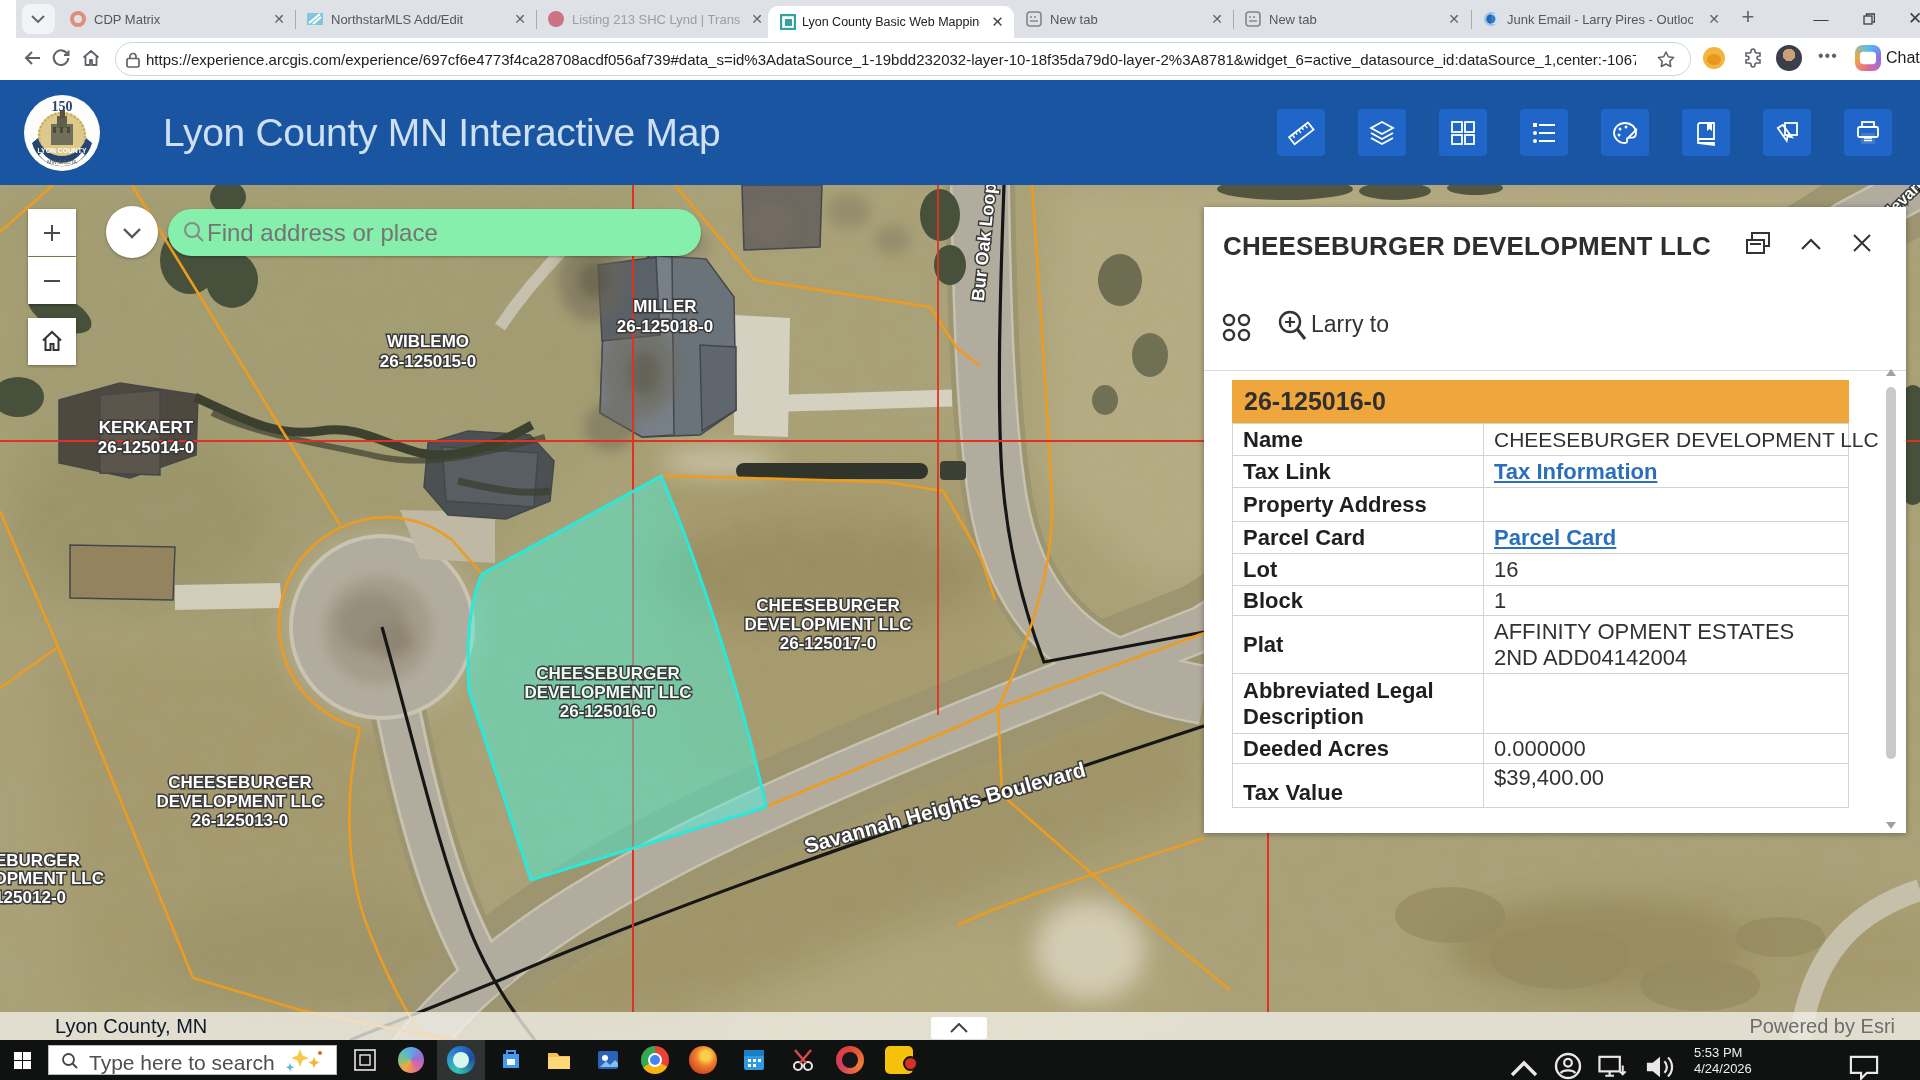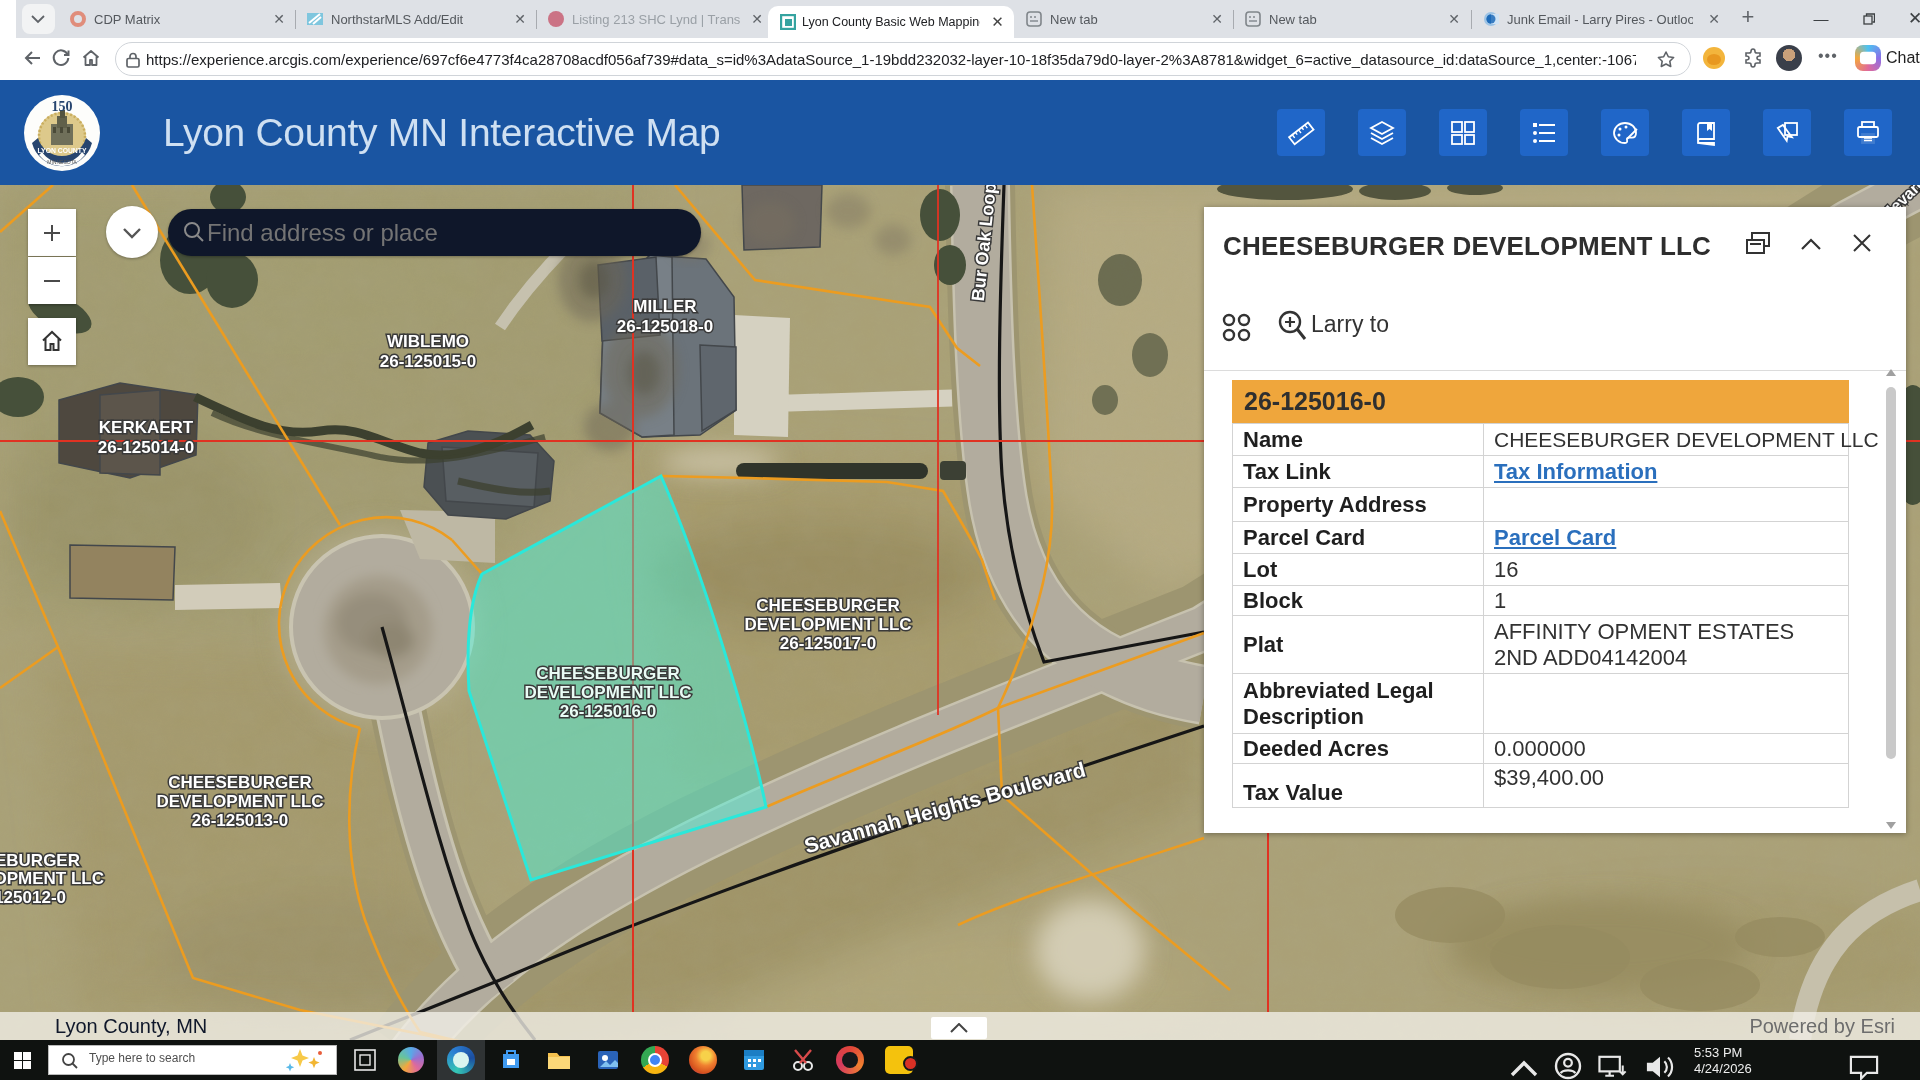--- a/index.html
+++ b/index.html
@@ -27,40 +27,40 @@
 
 #appheader { position:absolute; left:0; top:80px; width:1920px; height:105px; background:#1a55a2; }
 #appheader h1 { position:absolute; left:163px; top:50%; transform:translateY(-50%); font-size:39px; font-weight:400; color:#cfe0f2; letter-spacing:-0.3px; }
 .hbtn { position:absolute; top:29px; width:48px; height:47px; background:#2066c8; border-radius:4px; }
 .hbtn svg { position:absolute; left:50%; top:50%; transform:translate(-50%,-50%); }
 
 #map { position:absolute; left:0; top:185px; width:1920px; height:855px; overflow:hidden; background:#b0a77a; }
 
 .mapbtn { position:absolute; width:48px; height:47px; background:#fff; box-shadow:0 1px 3px rgba(0,0,0,.35); color:#4a4a4a; text-align:center; }
 #srchchev { position:absolute; left:106px; top:21px; width:52px; height:52px; border-radius:50%; background:#fff; box-shadow:0 1px 3px rgba(0,0,0,.3); }
-#srchbox { position:absolute; left:168px; top:24px; width:533px; height:47px; border-radius:24px; background:#0f172a; box-shadow:0 1px 3px rgba(0,0,0,.3); }
+#srchbox { position:absolute; left:168px; top:24px; width:533px; height:47px; border-radius:24px; background:#86efac; box-shadow:0 1px 3px rgba(0,0,0,.3); }
 #srchbox span { position:absolute; left:39px; top:10px; font-size:24px; color:#747474; }
 
 #popup { position:absolute; left:1204px; top:22px; width:702px; height:626px; background:#fff; box-shadow:0 1px 6px rgba(0,0,0,.35); overflow:hidden; }
 #popup h2 { position:absolute; left:19px; top:24px; font-size:26px; font-weight:700; color:#2e2e2e; letter-spacing:0.2px; }
 #pttable { position:absolute; left:28px; top:176px; width:617px; border-collapse:collapse; font-size:22px; color:#323232; table-layout:fixed; }
 #pttable td { border:1px solid #d3d3d3; padding:1px 10px 1px 10px; vertical-align:middle; }
 #pttable td.l { width:251px; font-weight:700; color:#1f1f1f; }
 #pttable a { color:#2a6fbd; font-weight:700; }
 .orange { position:absolute; left:28px; top:173px; width:617px; height:43px; background:#efa63c; }
 .orange span { position:absolute; left:12px; top:7px; font-weight:700; font-size:25px; color:#2f2f2f; }
 
 #attrib { position:absolute; left:0; top:827px; width:1920px; height:28px; background:rgba(242,240,232,.78); }
 #attrib .l { position:absolute; left:55px; top:3px; font-size:20px; color:#0f172a; }
 #attrib .r { position:absolute; right:25px; top:3px; font-size:20px; color:#6d6d6d; }
 #collapse { position:absolute; left:931px; top:832px; width:56px; height:22px; background:#fff; border-radius:2px; }
 
 #taskbar { position:absolute; left:0; top:1040px; width:1920px; height:40px; background:#0f1210; }
 #tsearch { position:absolute; left:48px; top:5px; width:289px; height:30px; background:#fff; border:1px solid #bbb; }
-#tsearch span { position:absolute; left:40px; top:5px; font-size:12px; color:#4f4f4f; }
+#tsearch span { position:absolute; left:40px; top:5px; font-size:21px; color:#4f4f4f; }
 .tbico { position:absolute; top:4px; width:32px; height:32px; }
 .trtxt { position:absolute; color:#eee; font-size:13px; text-align:left; }
 </style>
 </head>
 <body>
 <div id="stage">
 
 <div id="tabbar">
   <div class="tsearch">
         <svg width="14" height="10" viewBox="0 0 14 10">

